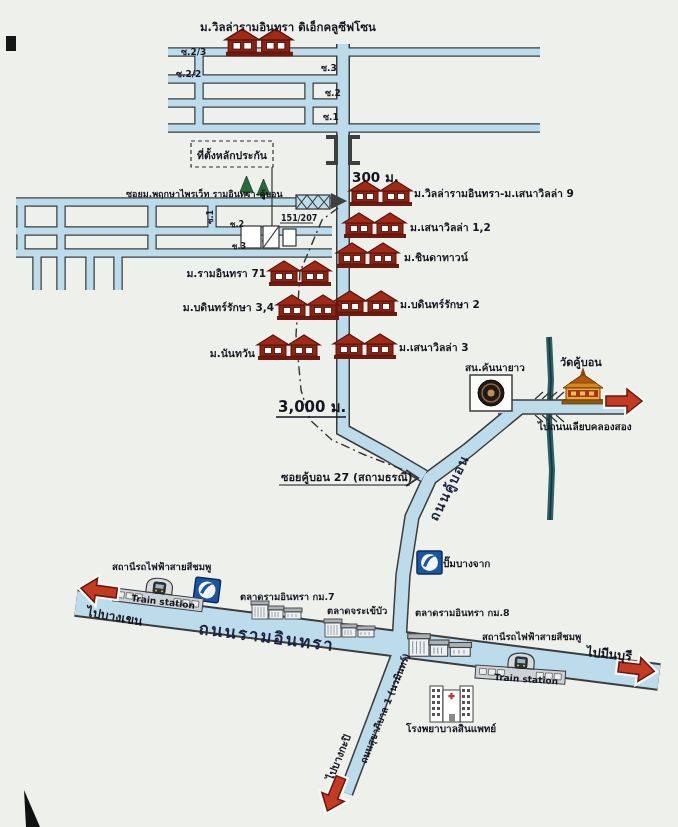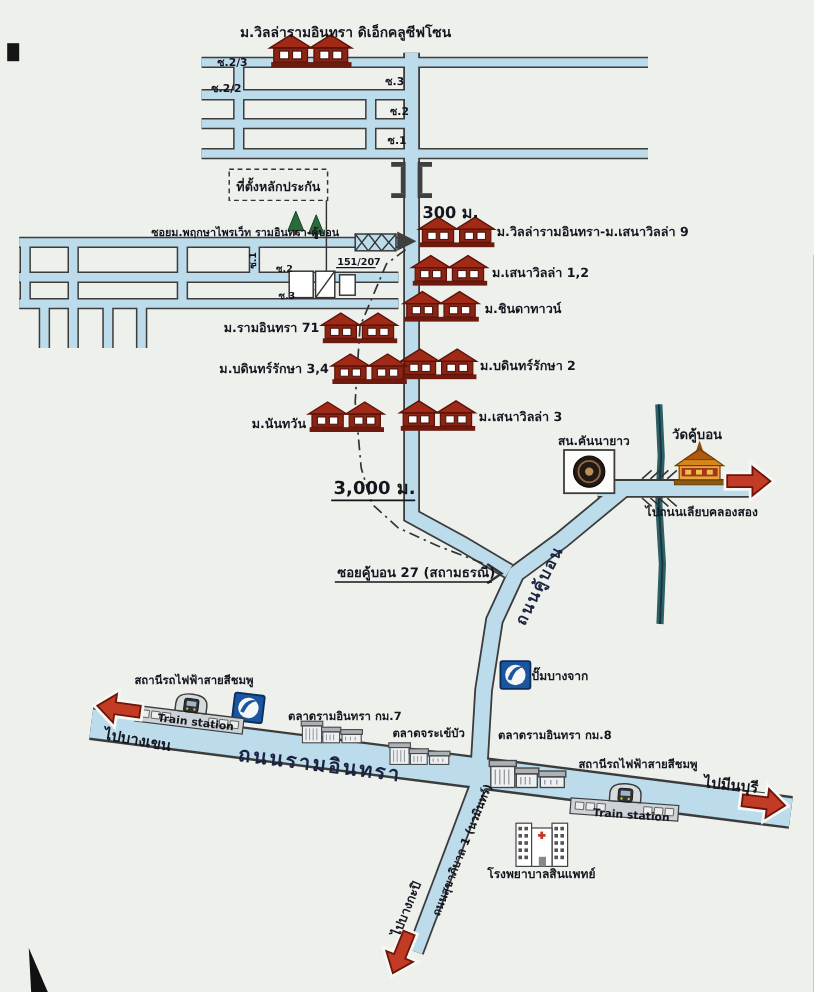--- a/index.html
+++ b/index.html
@@ -1,16 +1,16 @@
 <!DOCTYPE html>
 <html><head>
 <meta charset="utf-8">
 <style>
   html,body{margin:0;padding:0;background:#d8d8d4;}
-  .page{width:678px;height:827px;position:relative;background:#22c55e;overflow:hidden;text-align:center;}
+  .page{width:678px;height:827px;position:relative;background:#fef9c3;overflow:hidden;text-align:center;}
   svg{display:block;}
   .t{font-family:"DejaVu Sans",sans-serif;font-weight:bold;fill:#15151f;}
   .t8{font-size:8px}.t9{font-size:9px}.t95{font-size:9.5px}.t10{font-size:10px}
   .t105{font-size:10.5px}.t11{font-size:11px}.t115{font-size:11.5px}
   .t12{font-size:12.5px}.t13{font-size:13.5px}.t15{font-size:15px}
   .rn{fill:#1b2340;letter-spacing:1.5px;}
   .edge{fill:none;stroke:#3c3c3c;stroke-linecap:butt;stroke-linejoin:miter;}
   .fillr{fill:none;stroke:#bcdcec;stroke-linecap:butt;stroke-linejoin:miter;}
 </style>
 </head>

